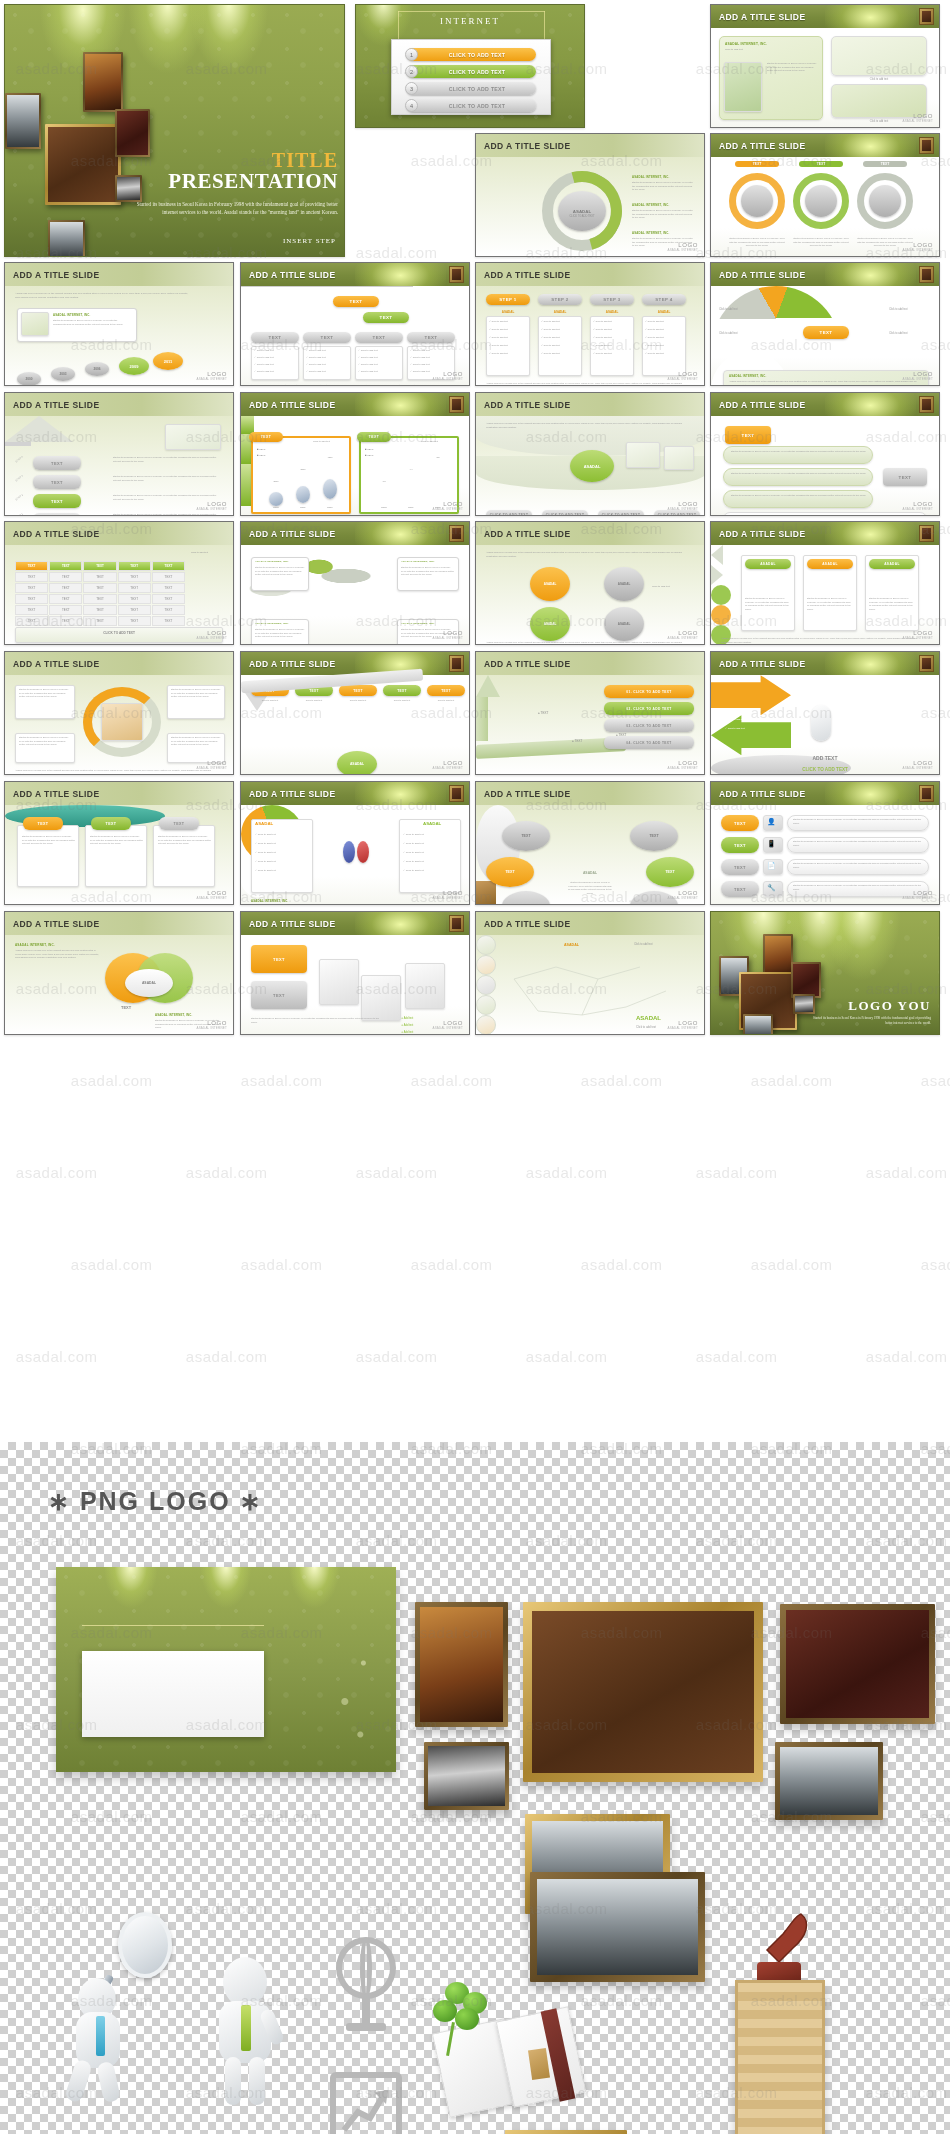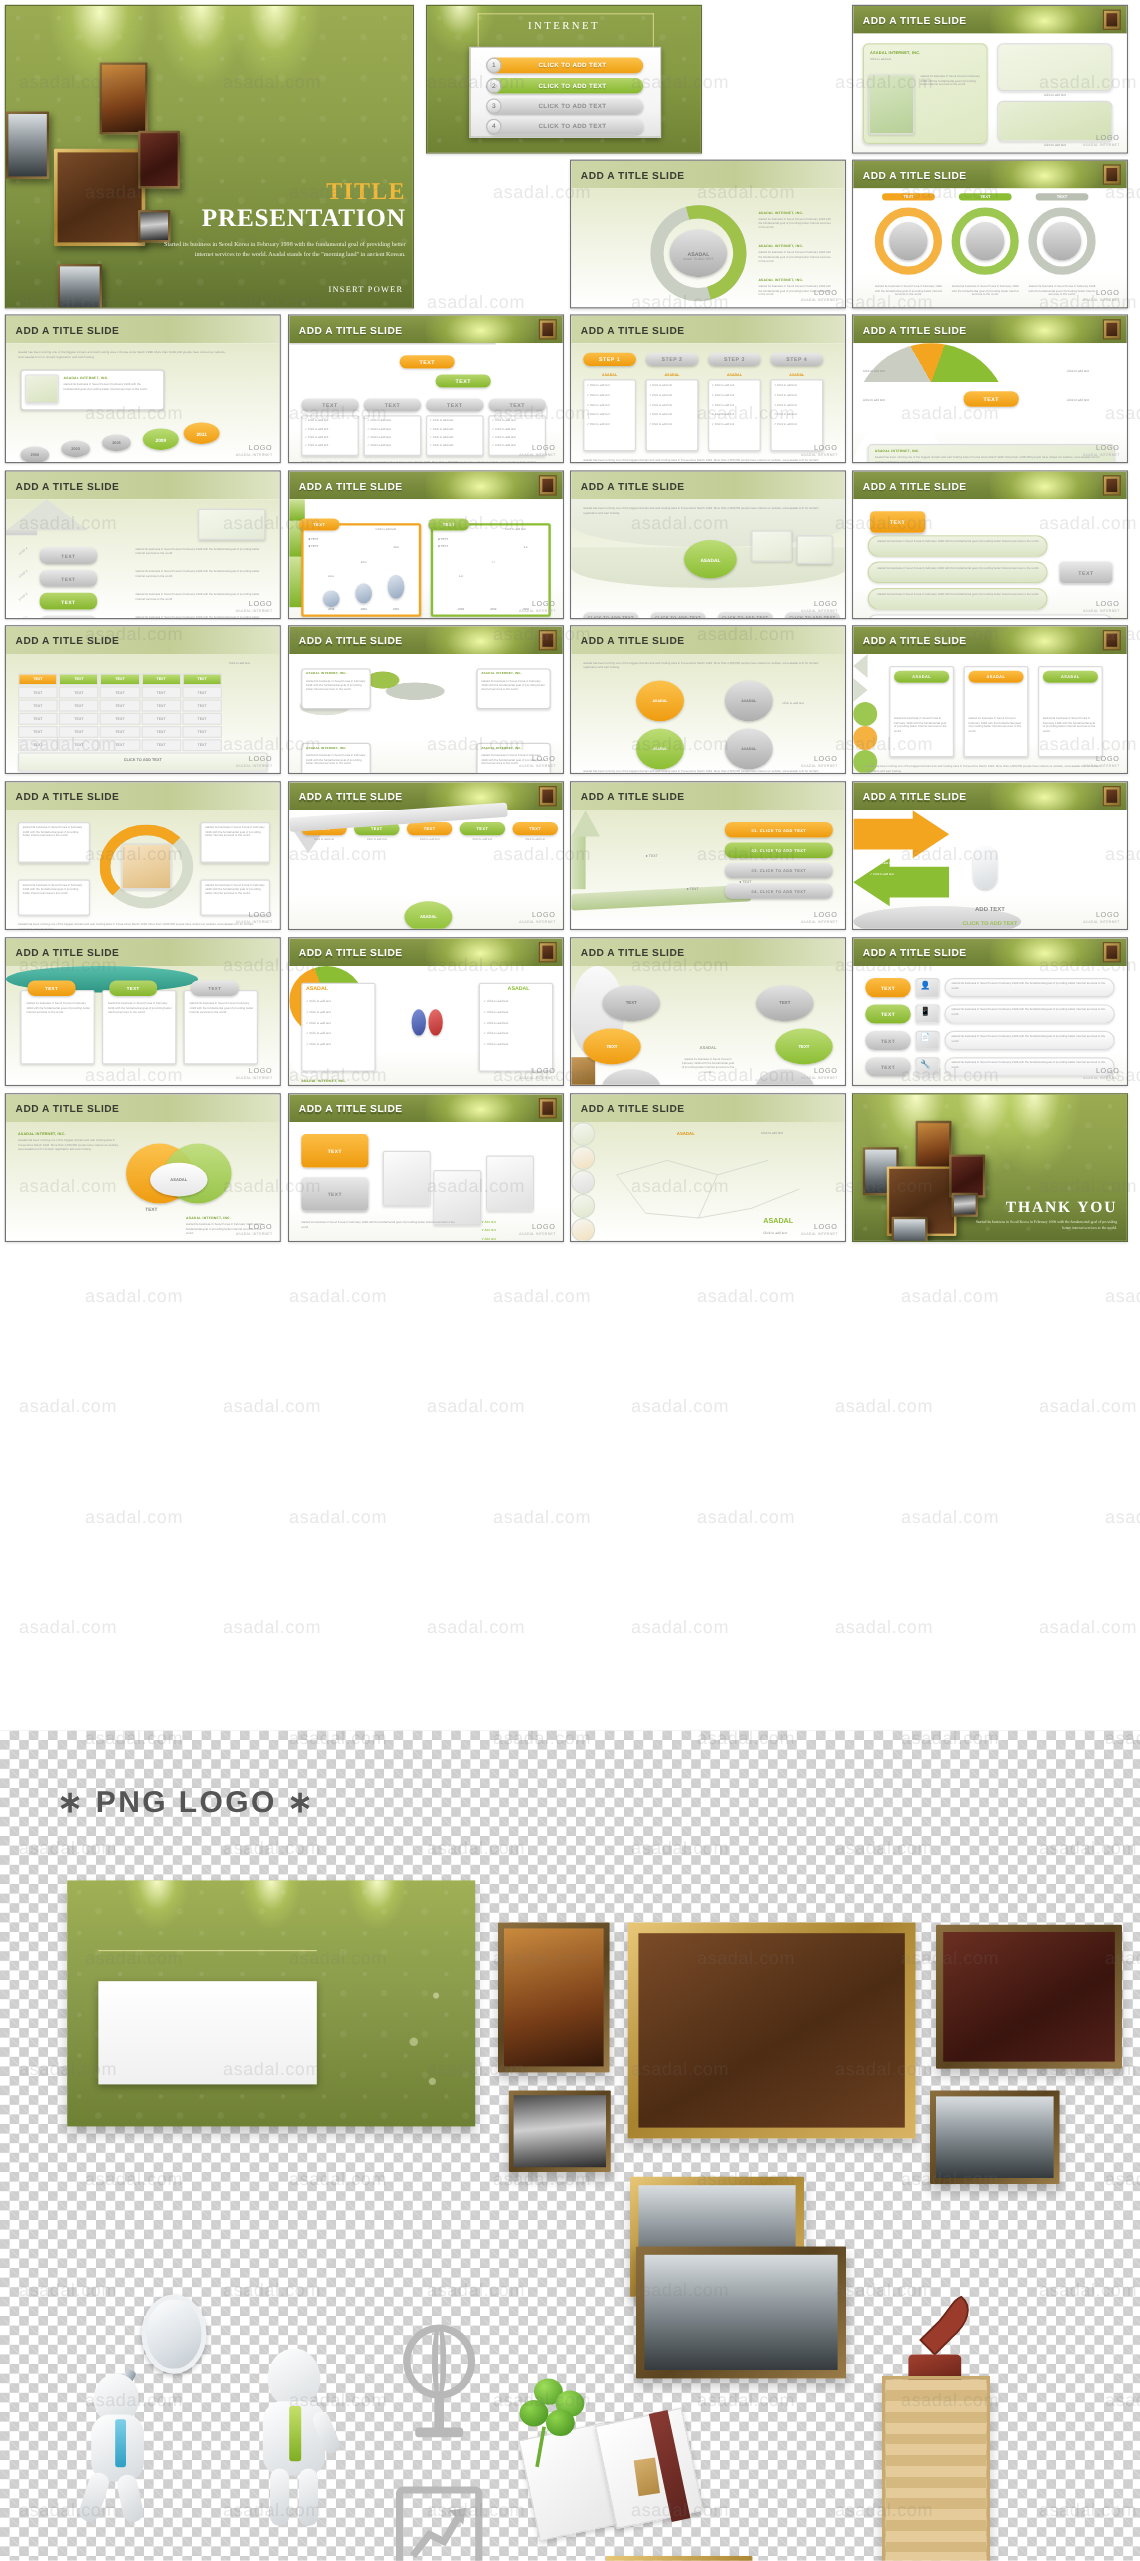--- a/index.html
+++ b/index.html
@@ -181,21 +181,21 @@
     </div>
   <div class="frame dark" style="left:43px; top:215px; width:37px; height:40px;">
     <i class="ph-bw"></i>
     </div>
 
   <div class="cover-title" style="top:145px;">
     <div class="pw">TITLE</div>
     <div class="pr">PRESENTATION</div>
   </div>
   <div class="cover-sub" style="top:196px; width:215px;">Started its business in Seoul Korea in February 1998 with the fundamental goal of providing better internet services to the world. Asadal stands for the "morning land" in ancient Korean.</div>
-  <div class="cover-logo" style="top:232px;">INSERT POWER</div>
+  <div class="cover-logo" style="top:232px;">INSERT STEP</div>
 </div>
 
 <div class="slide contents-bg" style="left:355px; top:4px; width:230px; height:124px;">
   <div class="damask"></div>
   <div class="hang-rail" style="left:42px; top:6px; width:147px;"></div>
   <div class="hang-rail" style="left:42px; top:6px; width:1px; height:30px; background:rgba(230,225,150,.7);"></div>
   <div class="hang-rail" style="left:188px; top:6px; width:1px; height:30px; background:rgba(230,225,150,.7);"></div>
   <div class="contents-title">INTERNET</div>
   <div class="contents-card" style="left:35px; top:34px; width:160px; height:76px;">
     <div class="cbtn o" style="left:14px; top:8px; width:130px;">
@@ -966,21 +966,21 @@
       </div>
       <div class="frame dark" style="left:80px;top:50px;width:30px;height:36px;padding:2px;">
         <i class="ph-book"></i>
       </div>
       <div class="frame dark" style="left:82px;top:82px;width:22px;height:20px;padding:2px;">
         <i class="ph-city"></i>
       </div>
       <div class="frame dark" style="left:32px;top:102px;width:30px;height:26px;padding:2px;">
         <i class="ph-bw"></i>
       </div>
-      <div style="position:absolute;right:8px;top:86px;color:#ffffff;font-family:'Liberation Serif',serif;font-size:13px;letter-spacing:1.5px;font-weight:bold;">THANK YOU</div>
+      <div style="position:absolute;right:8px;top:86px;color:#ffffff;font-family:'Liberation Serif',serif;font-size:13px;letter-spacing:1.5px;font-weight:bold;">LOGO YOU</div>
       <div style="position:absolute;right:8px;top:104px;width:120px;text-align:right;color:#e8ecd8;font-family:'Liberation Serif',serif;font-size:3.2px;line-height:1.5;">Started its business in Seoul Korea in February 1998 with the fundamental goal of providing better internet services to the world.</div>
     </div>
   </div>
 
 <div id="png-section" style="top:1442px; height:692px;">
   <div id="png-title" style="left:48px; top:45px;">∗ PNG LOGO ∗</div>
 
   <div class="asset soft-shadow" style="left:56px; top:125px; width:340px; height:205px;
        background:
          radial-gradient(ellipse 36px 55px at 22% 0%, rgba(252,255,205,.95) 0%, rgba(205,230,100,.3) 45%, rgba(150,180,60,0) 75%),

